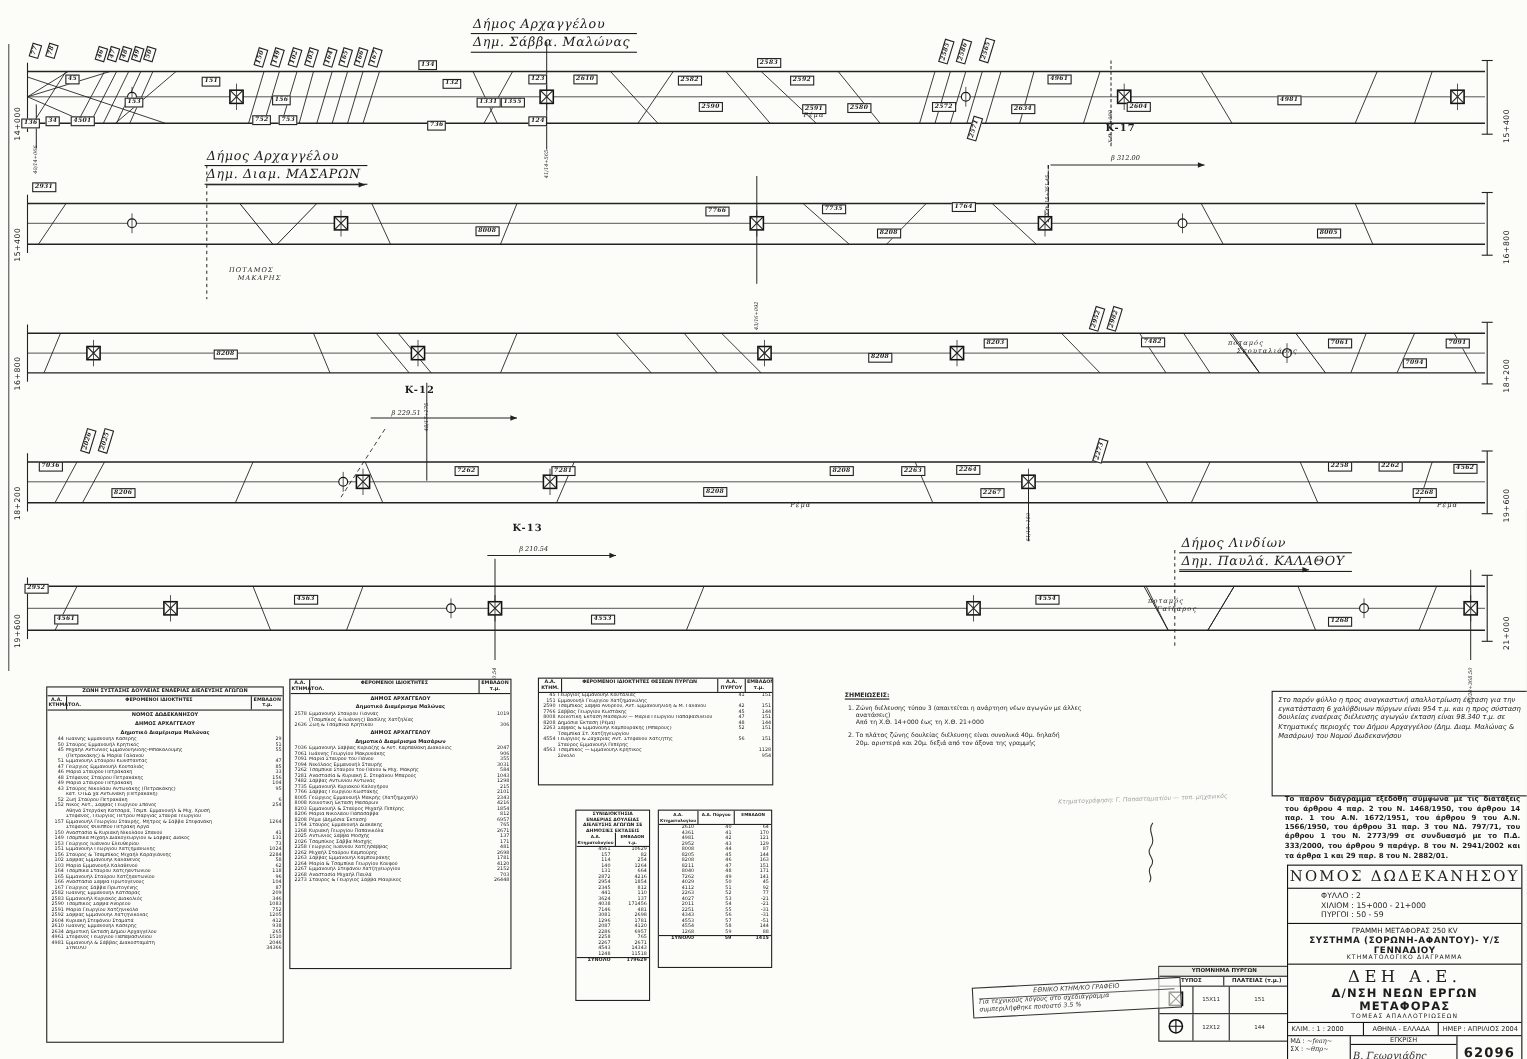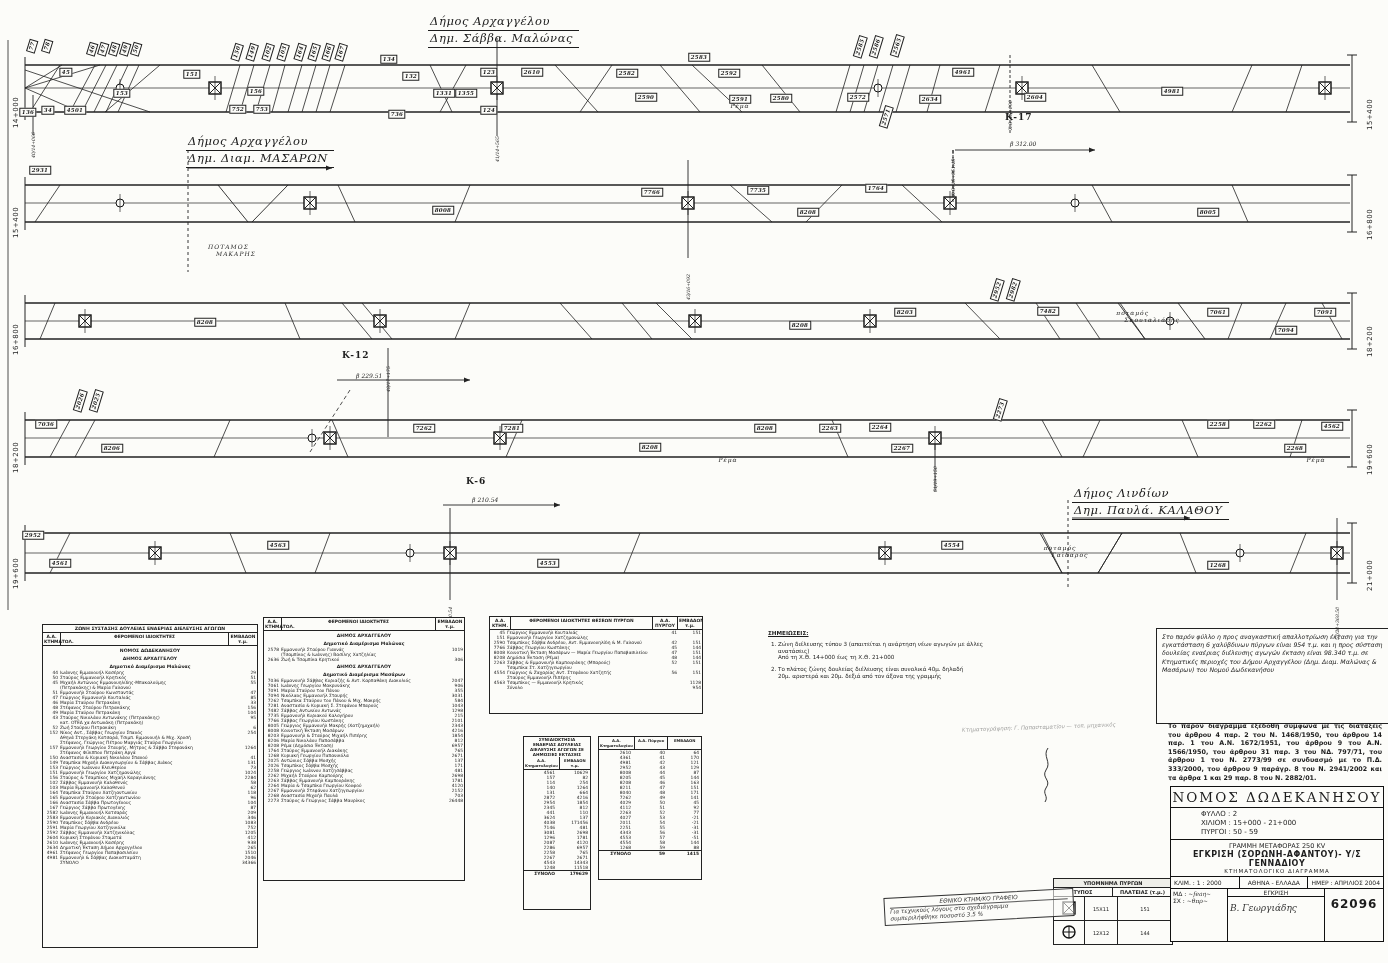--- a/index.html
+++ b/index.html
@@ -354,22 +354,27 @@
 
   <div id="titleblock" style="left:1170px;top:786px;width:212px;">
     <div class="r1">ΝΟΜΟΣ ΔΩΔΕΚΑΝΗΣΟΥ</div>
     <div class="r2">
       <div>ΦΥΛΛΟ : 2</div>
       <div>ΧΙΛΙΟΜ : 15+000 - 21+000</div>
       <div>ΠΥΡΓΟΙ : 50 - 59</div>
     </div>
     <div class="r3">
       <div class="a">ΓΡΑΜΜΗ ΜΕΤΑΦΟΡΑΣ 250 KV</div>
-      <div class="b">ΕΓΚΡΙΣΗ (ΣΟΡΩΝΗ-ΑΦΑΝΤΟΥ)- Υ/Σ ΓΕΝΝΑΔΙΟΥ</div>
+      <div class="b">ΣΥΣΤΗΜΑ (ΣΟΡΩΝΗ-ΑΦΑΝΤΟΥ)- Υ/Σ ΓΕΝΝΑΔΙΟΥ</div>
       <div class="c">ΚΤΗΜΑΤΟΛΟΓΙΚΟ ΔΙΑΓΡΑΜΜΑ</div>
+    </div>
+    <div class="r4">
+      <div class="a">ΔΕΗ  Α.Ε.</div>
+      <div class="b">Δ/ΝΣΗ ΝΕΩΝ ΕΡΓΩΝ ΜΕΤΑΦΟΡΑΣ</div>
+      <div class="c">ΤΟΜΕΑΣ ΑΠΑΛΛΟΤΡΙΩΣΕΩΝ</div>
     </div>
     <div class="r5">
       <div style="border-right:1.2px solid #111;width:62px;">ΚΛΙΜ. : 1 : 2000</div>
       <div style="border-right:1.2px solid #111;flex:1;text-align:center;">ΑΘΗΝΑ - ΕΛΛΑΔΑ</div>
       <div>ΗΜΕΡ : ΑΠΡΙΛΙΟΣ 2004</div>
     </div>
     <div class="r6">
       <div style="width:52px;border-right:1.2px solid #111;font-size:6px;padding:1px 2px;">
         <div><span>ΜΔ :</span> <span class="sig">~feaη~</span></div>
         <div><span>ΣΧ :</span> <span class="sig">~θπρ~</span></div>
@@ -399,23 +404,23 @@
     <div class="mrk" style="left: 495px; top: 162px;">41/14+565</div>
     <div class="mrk" style="left: 951px; top: 196px;">Χ.Θ. 15+351.45</div>
     <div class="mrk" style="left: 1008px; top: 130px;">Χ.Θ. 15+090</div>
     <div class="mrk" style="left: 686px; top: 300px;">43/16+092</div>
     <div class="mrk" style="left: 386px; top: 392px;">48/17+175</div>
     <div class="mrk" style="left: 933px; top: 492px;">51/19+150</div>
     <div class="mrk" style="left: 448px; top: 640px;">53/19+210.54</div>
     <div class="mrk" style="left: 1335px; top: 640px;">57/20+368.50</div>
     <div class="kname" style="left: 1005px; top: 112px;">K-17</div>
     <div class="kbeta" style="left: 1010px; top: 140px;">β 312.00</div>
-    <div class="kname" style="left: 342px; top: 350px;">K-12</div>
+    <div class="kname" style="left: 368px; top: 350px;">K-12</div>
     <div class="kbeta" style="left: 356px; top: 372px;">β 229.51</div>
-    <div class="kname" style="left: 466px; top: 476px;">K-6</div>
+    <div class="kname" style="left: 466px; top: 476px;">K-13</div>
     <div class="kbeta" style="left: 472px; top: 496px;">β 210.54</div>
     <div class="hd" style="left: 428px; top: 14px;">
       <span>Δήμος Αρχαγγέλου</span>
       <span>Δημ. Σάββα. Μαλώνας</span>
     </div>
     <div class="hd" style="left: 186px; top: 134px;">
       <span>Δήμος Αρχαγγέλου</span>
       <span>Δημ. Διαμ. ΜΑΣΑΡΩΝ</span>
     </div>
     <div class="hd" style="left: 1072px; top: 486px;">

